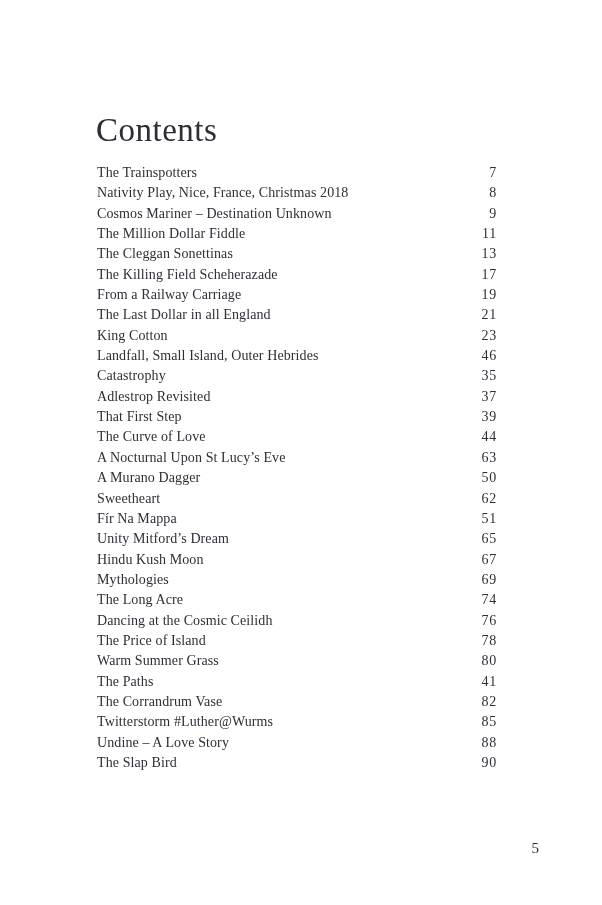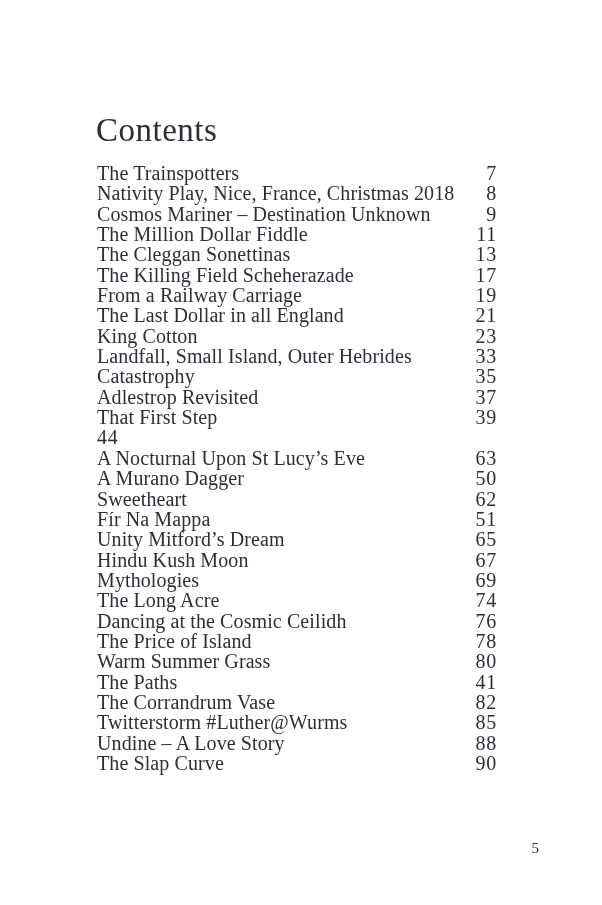--- a/index.html
+++ b/index.html
@@ -30,21 +30,21 @@
     position: absolute;
     left: 97px;
     top: 163px;
     width: 400px;
   }
   .toc-row {
     display: flex;
     justify-content: space-between;
     align-items: flex-end;
     height: 20.35px;
-    font-size: 20px;
+    font-size: 14px;
     line-height: 20.35px;
     white-space: nowrap;
   }
   .toc-title {
     letter-spacing: 0.1px;
   }
   .toc-page {
     font-variant-numeric: oldstyle-nums;
     font-feature-settings: "onum" 1;
     letter-spacing: 0.8px;
@@ -107,40 +107,41 @@
         <span class="toc-page">21</span>
       </div>
 
       <div class="toc-row">
         <span class="toc-title">King Cotton</span>
         <span class="toc-page">23</span>
       </div>
 
       <div class="toc-row">
         <span class="toc-title">Landfall, Small Island, Outer Hebrides</span>
-        <span class="toc-page">33</span>
+        <span class="toc-page">46</span>
       </div>
 
       <div class="toc-row">
         <span class="toc-title">Catastrophy</span>
         <span class="toc-page">35</span>
       </div>
 
       <div class="toc-row">
         <span class="toc-title">Adlestrop Revisited</span>
         <span class="toc-page">37</span>
       </div>
 
       <div class="toc-row">
         <span class="toc-title">That First Step</span>
         <span class="toc-page">39</span>
       </div>
 
 
       <div class="toc-row">
+        <span class="toc-title">The Curve of Love</span>
         <span class="toc-page">44</span>
       </div>
 
       <div class="toc-row">
         <span class="toc-title">A Nocturnal Upon St Lucy’s Eve</span>
         <span class="toc-page">63</span>
       </div>
 
 
       <div class="toc-row">
@@ -207,20 +208,20 @@
         <span class="toc-title">Twitterstorm #Luther@Wurms</span>
         <span class="toc-page">85</span>
       </div>
 
       <div class="toc-row">
         <span class="toc-title">Undine – A Love Story</span>
         <span class="toc-page">88</span>
       </div>
 
       <div class="toc-row">
-        <span class="toc-title">The Slap Curve</span>
+        <span class="toc-title">The Slap Bird</span>
         <span class="toc-page">90</span>
       </div>
     </div>
 
   <div class="folio">5</div>
 
 </div>
 
 </body></html>

